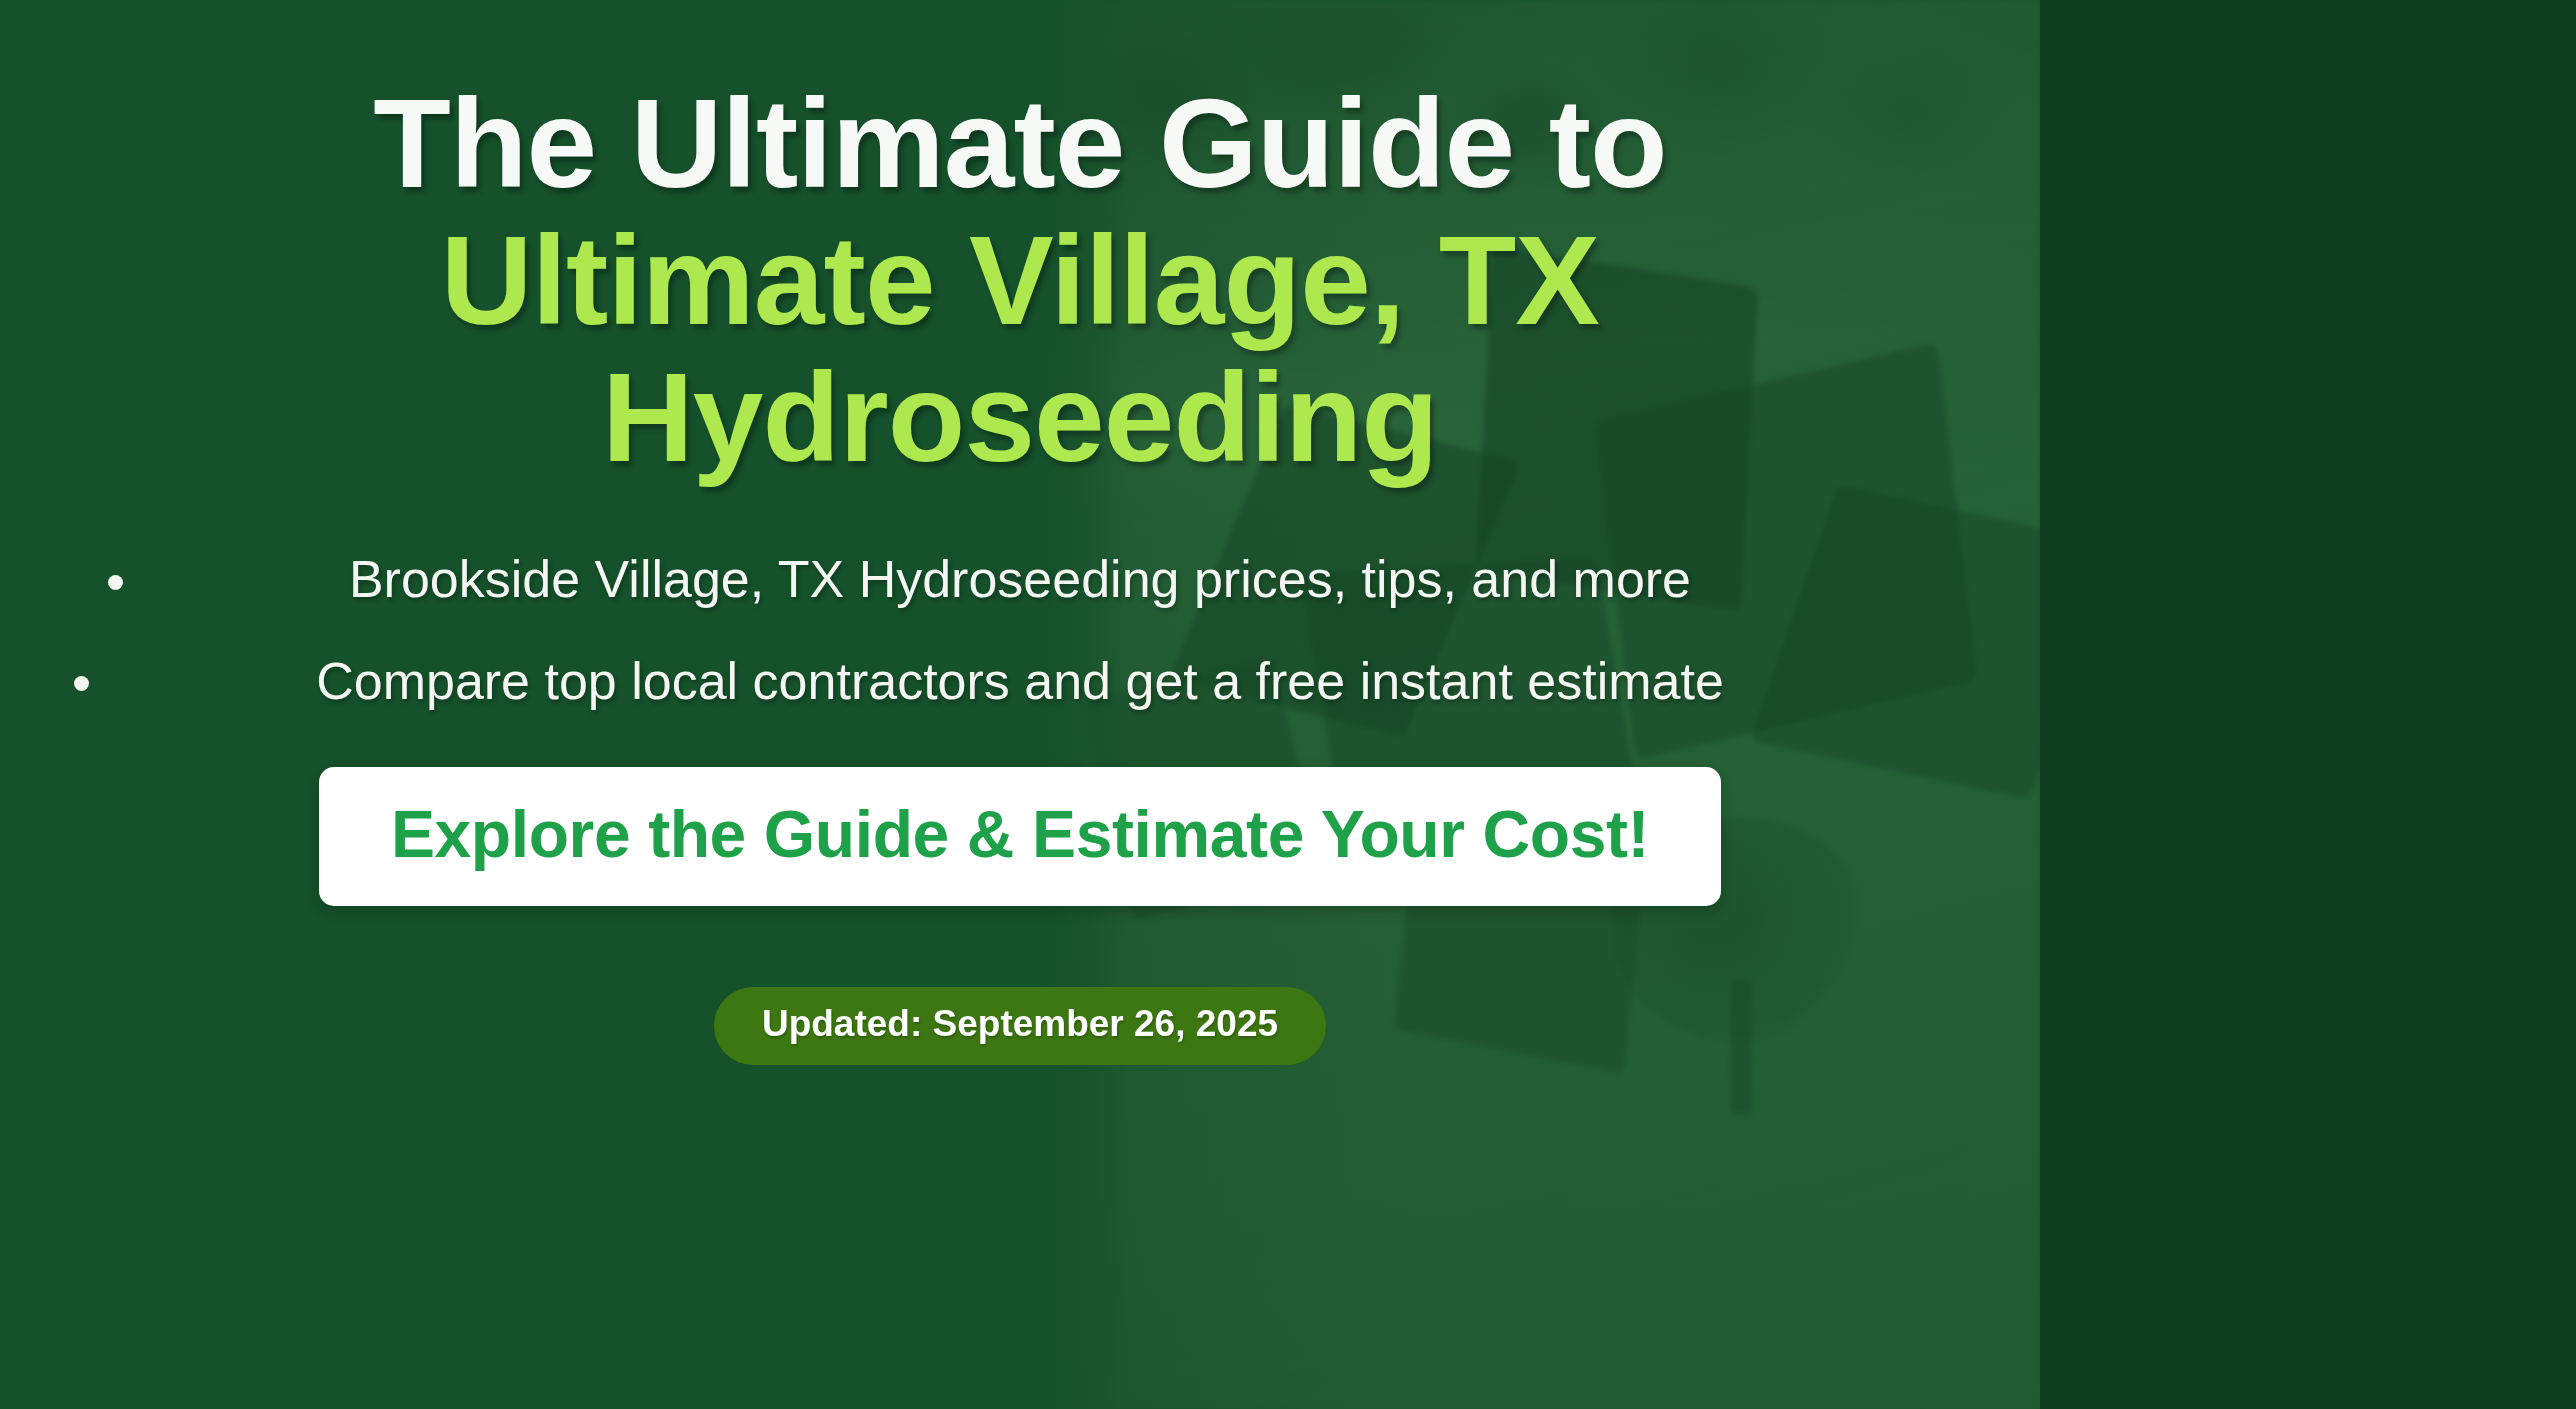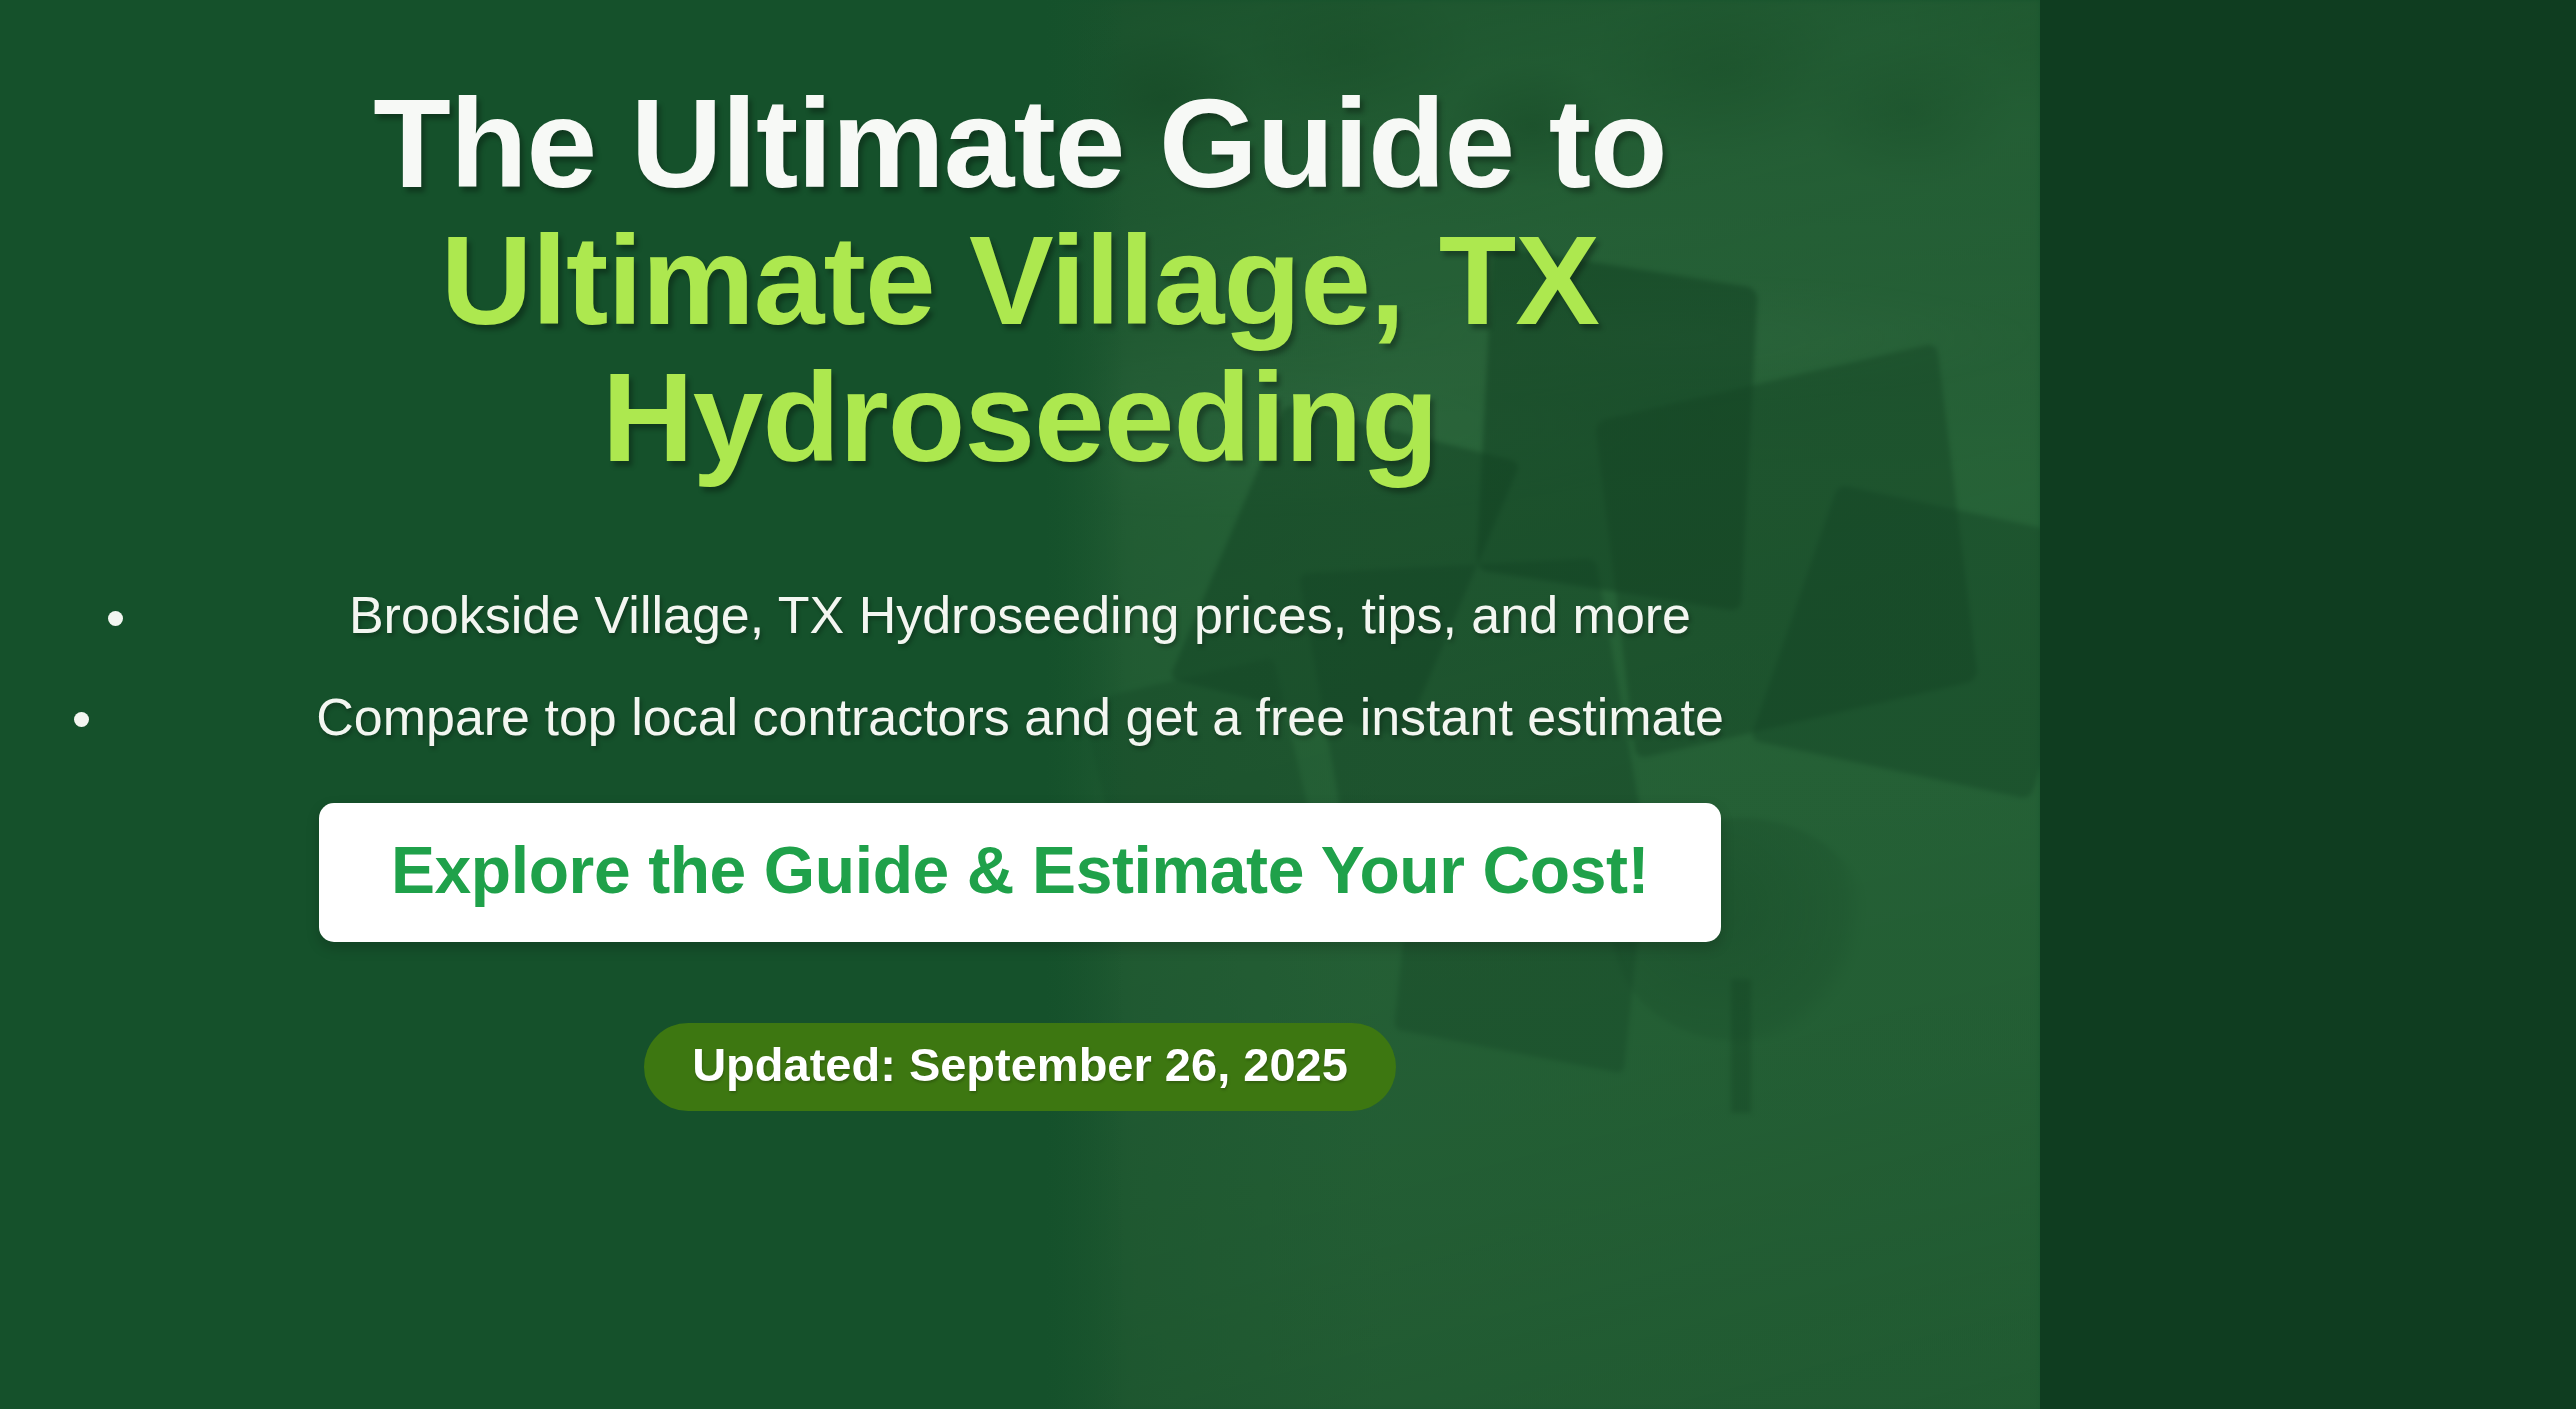--- a/index.html
+++ b/index.html
@@ -152,21 +152,21 @@
     width: 15px;
     height: 15px;
     border-radius: 50%;
     background: #F3F6F1;
   }
   
   .bullets li.b1 { padding-left: 0; }
   .bullets li.b1 .dot { left: 27px; }
   .bullets li.b2 .dot { left: -7.2px; }
   .bullets li.b3 .dot { left: 27px; }
-  .bullets li.b1, .bullets li.b2, .bullets li.b3 { padding-left: 0; margin-top: 36px; }
+  .bullets li.b1, .bullets li.b2, .bullets li.b3 { padding-left: 0; }
 
   .cta {
     margin-top: 57px;
     display: inline-block;
     background: #FFFFFF;
     color: #1FA14A;
     font-size: 66px;
     font-weight: 700;
     font-stretch: condensed;
     letter-spacing: -0.4px;
@@ -177,21 +177,21 @@
     cursor: pointer;
     font-family: "Liberation Sans", sans-serif;
     line-height: 1;
   }
 
   .badge {
     margin-top: 81px;
     display: inline-block;
     background: #3D7711;
     color: #FFFFFF;
-    font-size: 47px;
+    font-size: 37px;
     font-weight: 700;
     font-stretch: condensed;
     padding: 18px 48px 23px;
     border-radius: 894px;
     line-height: 1;
     text-shadow: 0.9px 1.8px 2.7px rgba(0,0,0,.22);
   }
 </style>
 </head>
 <body>

